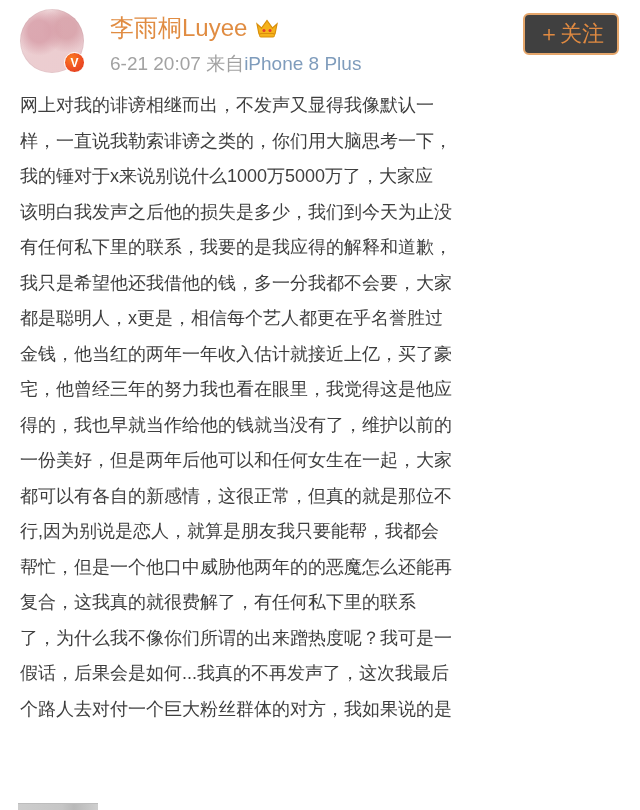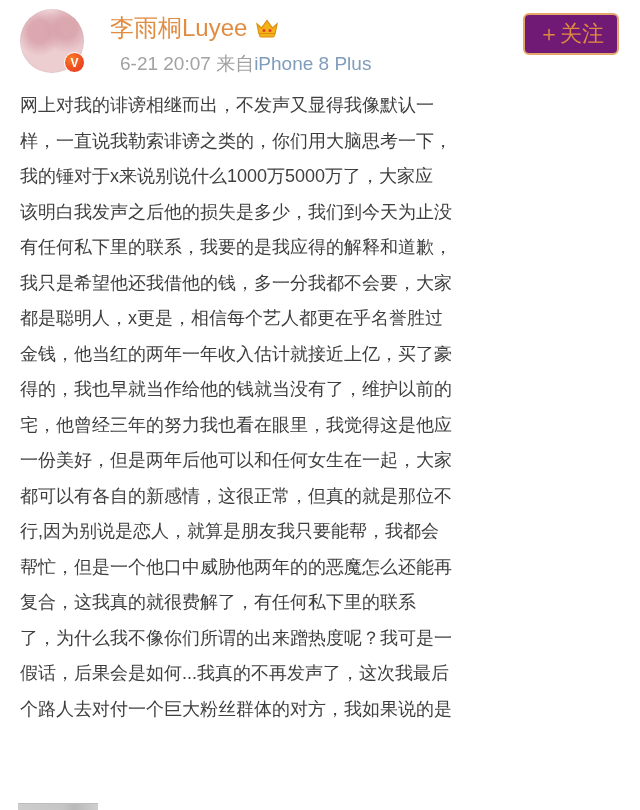--- a/index.html
+++ b/index.html
@@ -37,29 +37,29 @@
   .name-row {
     position: absolute; left: 110px; top: 13px;
     display: flex; align-items: center;
   }
   .name {
     color: #e08c42; font-size: 24px; line-height: 30px;
     white-space: nowrap; cursor: pointer;
   }
   .crown { margin-left: 8px; width: 24px; height: 22px; }
   .time-row {
-    position: absolute; left: 120px; top: 51px;
+    position: absolute; left: 110px; top: 51px;
     font-size: 19px; color: #a2a2a2; white-space: nowrap;
   }
   .time-row .src { color: #7f9cbc; }
 
   .follow-btn {
     position: absolute; left: 523px; top: 13px;
     width: 96px; height: 42px;
-    background: #701a75;
+    background: #404040;
     border: 2px solid #e5a66b; border-radius: 6px;
     color: #e08a41; font-size: 22px;
     display: flex; align-items: center; justify-content: center;
     box-sizing: border-box; cursor: pointer;
     font-family: Liberation Serif, serif;
     padding: 0; white-space: nowrap;
   }
 
   
   .post-body {
@@ -108,22 +108,22 @@
 
   <div class="post-body">
       <div class="post-line">网上对我的诽谤相继而出，不发声又显得我像默认一</div>
       <div class="post-line">样，一直说我勒索诽谤之类的，你们用大脑思考一下，</div>
       <div class="post-line">我的锤对于x来说别说什么1000万5000万了，大家应</div>
       <div class="post-line">该明白我发声之后他的损失是多少，我们到今天为止没</div>
       <div class="post-line">有任何私下里的联系，我要的是我应得的解释和道歉，</div>
       <div class="post-line">我只是希望他还我借他的钱，多一分我都不会要，大家</div>
       <div class="post-line">都是聪明人，x更是，相信每个艺人都更在乎名誉胜过</div>
       <div class="post-line">金钱，他当红的两年一年收入估计就接近上亿，买了豪</div>
+      <div class="post-line">宅，他曾经三年的努力我也看在眼里，我觉得这是他应</div>
       <div class="post-line">得的，我也早就当作给他的钱就当没有了，维护以前的</div>
-      <div class="post-line">宅，他曾经三年的努力我也看在眼里，我觉得这是他应</div>
       <div class="post-line">一份美好，但是两年后他可以和任何女生在一起，大家</div>
       <div class="post-line">都可以有各自的新感情，这很正常，但真的就是那位不</div>
       <div class="post-line">行,因为别说是恋人，就算是朋友我只要能帮，我都会</div>
       <div class="post-line">帮忙，但是一个他口中威胁他两年的的恶魔怎么还能再</div>
       <div class="post-line">复合，这我真的就很费解了，有任何私下里的联系</div>
       <div class="post-line">了，为什么我不像你们所谓的出来蹭热度呢？我可是一</div>
       <div class="post-line">假话，后果会是如何...我真的不再发声了，这次我最后</div>
       <div class="post-line">个路人去对付一个巨大粉丝群体的对方，我如果说的是</div>
     </div>
 

